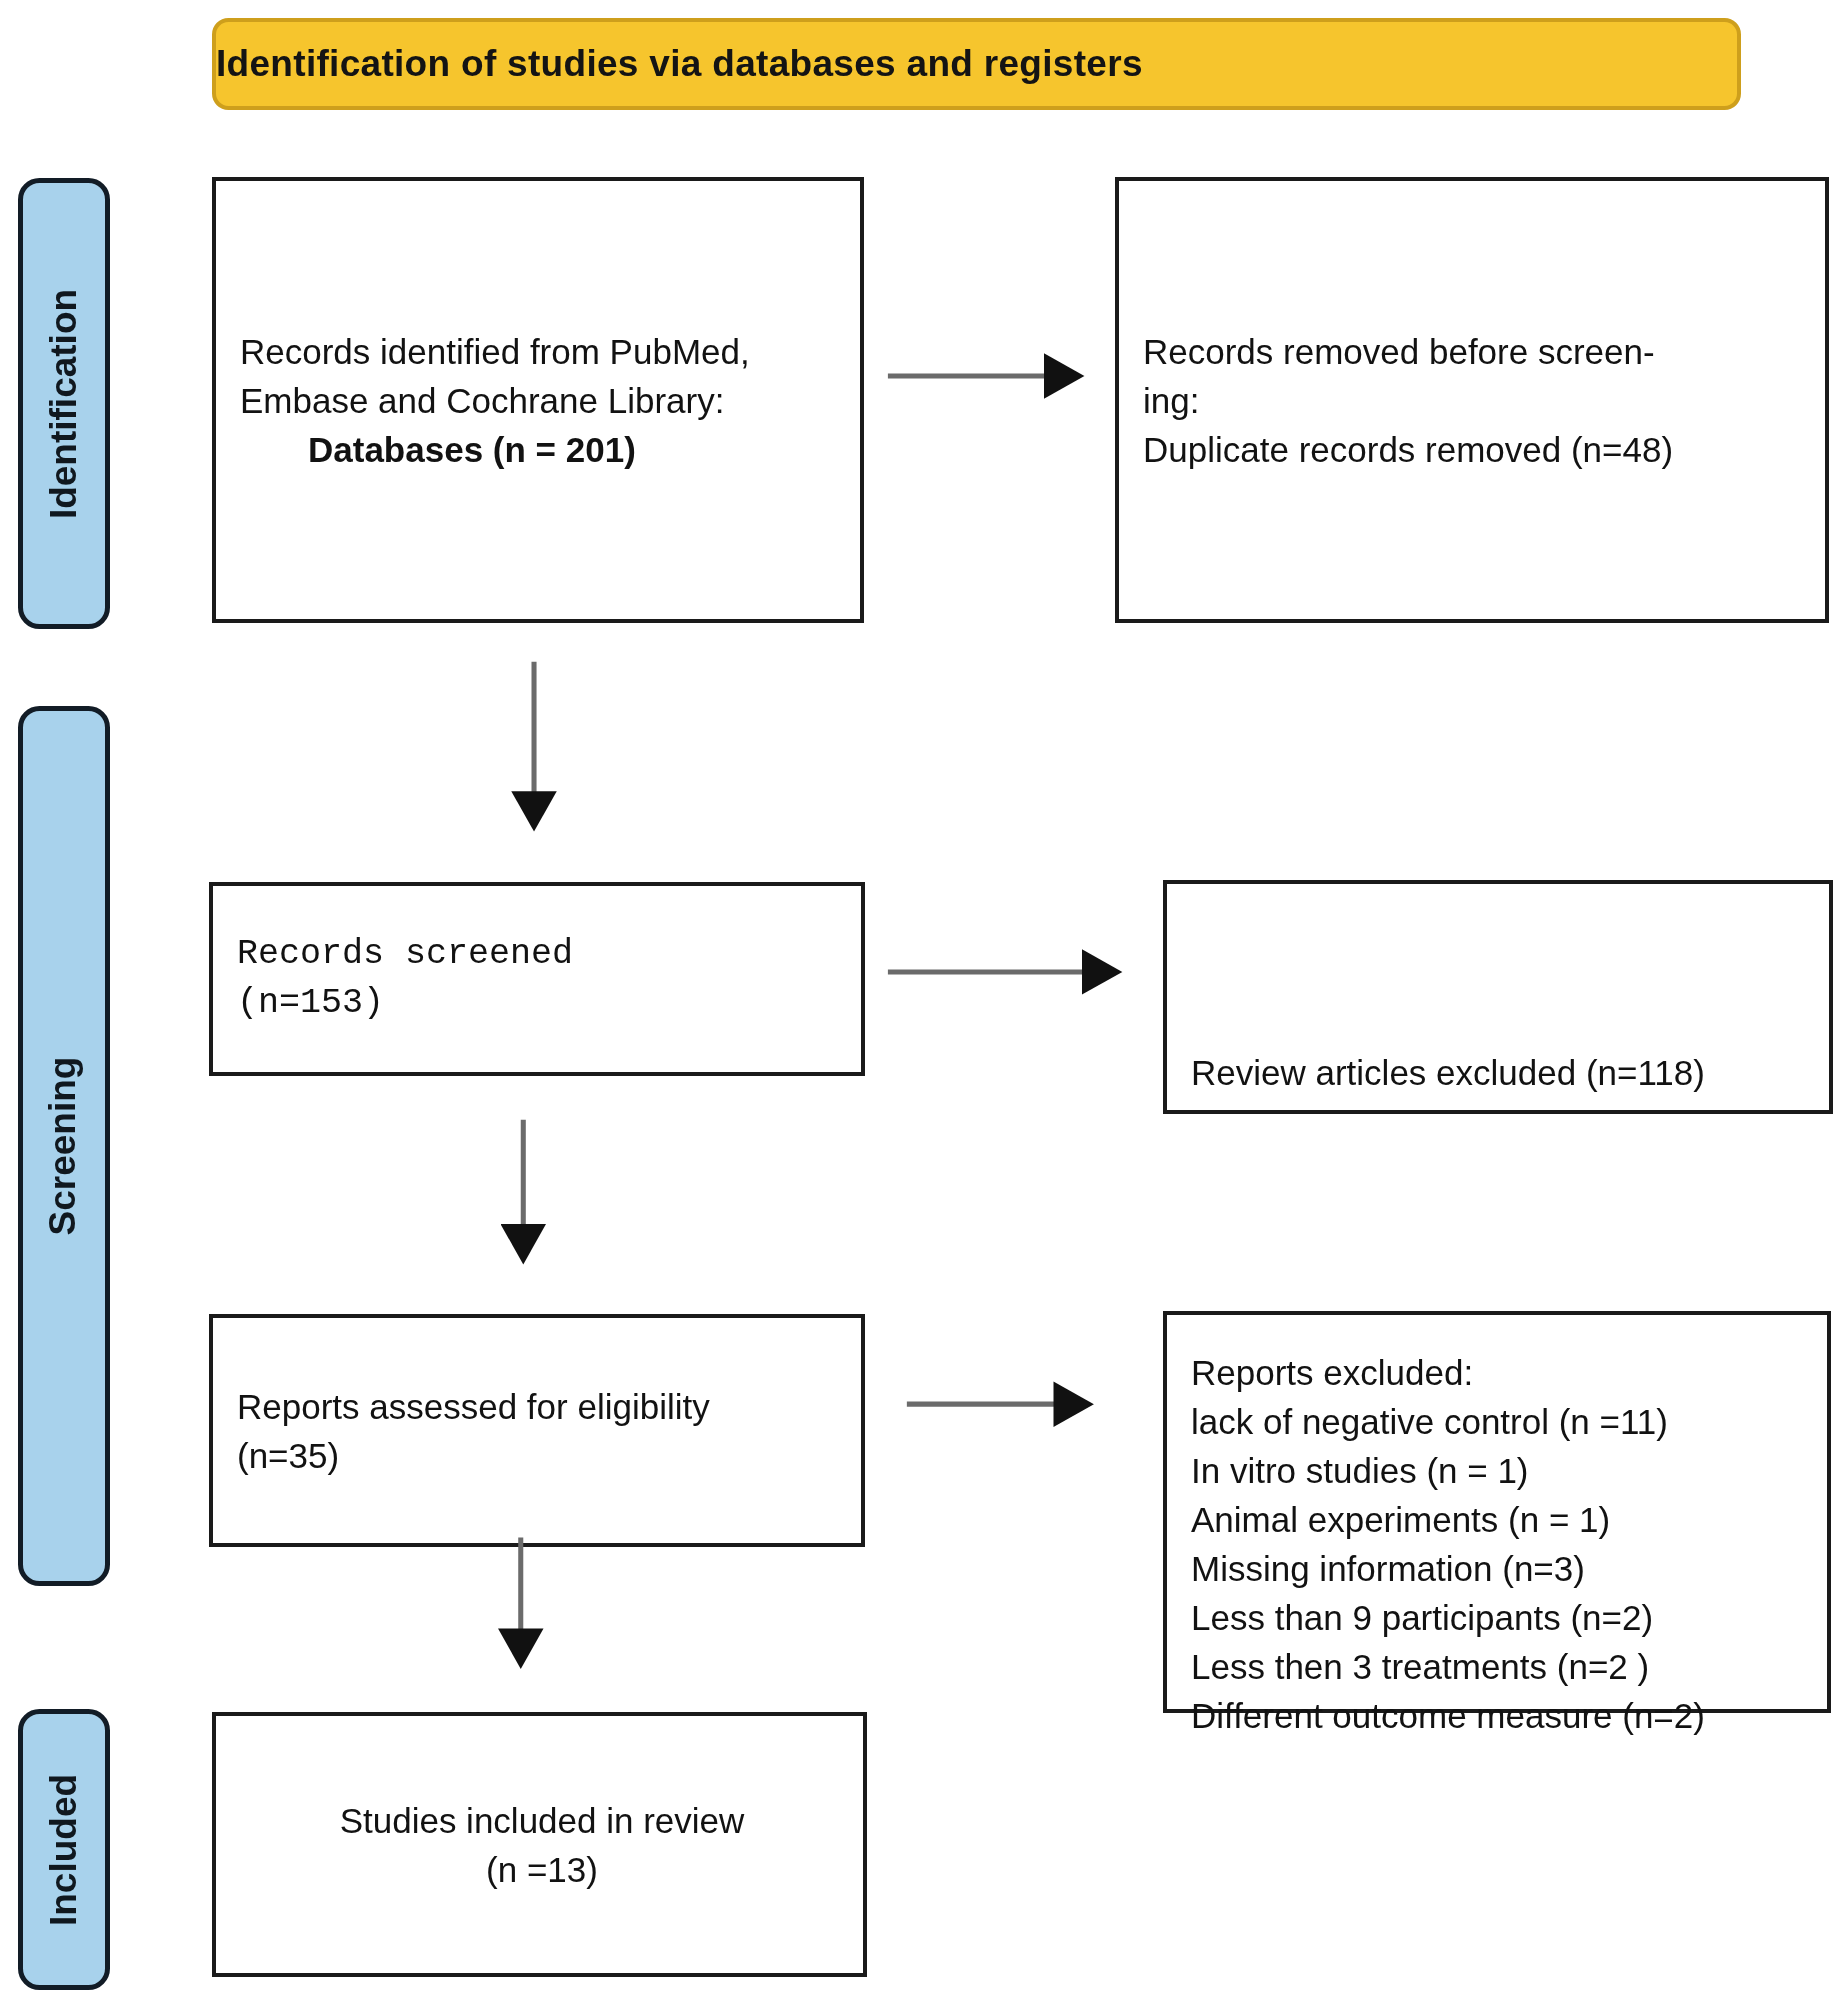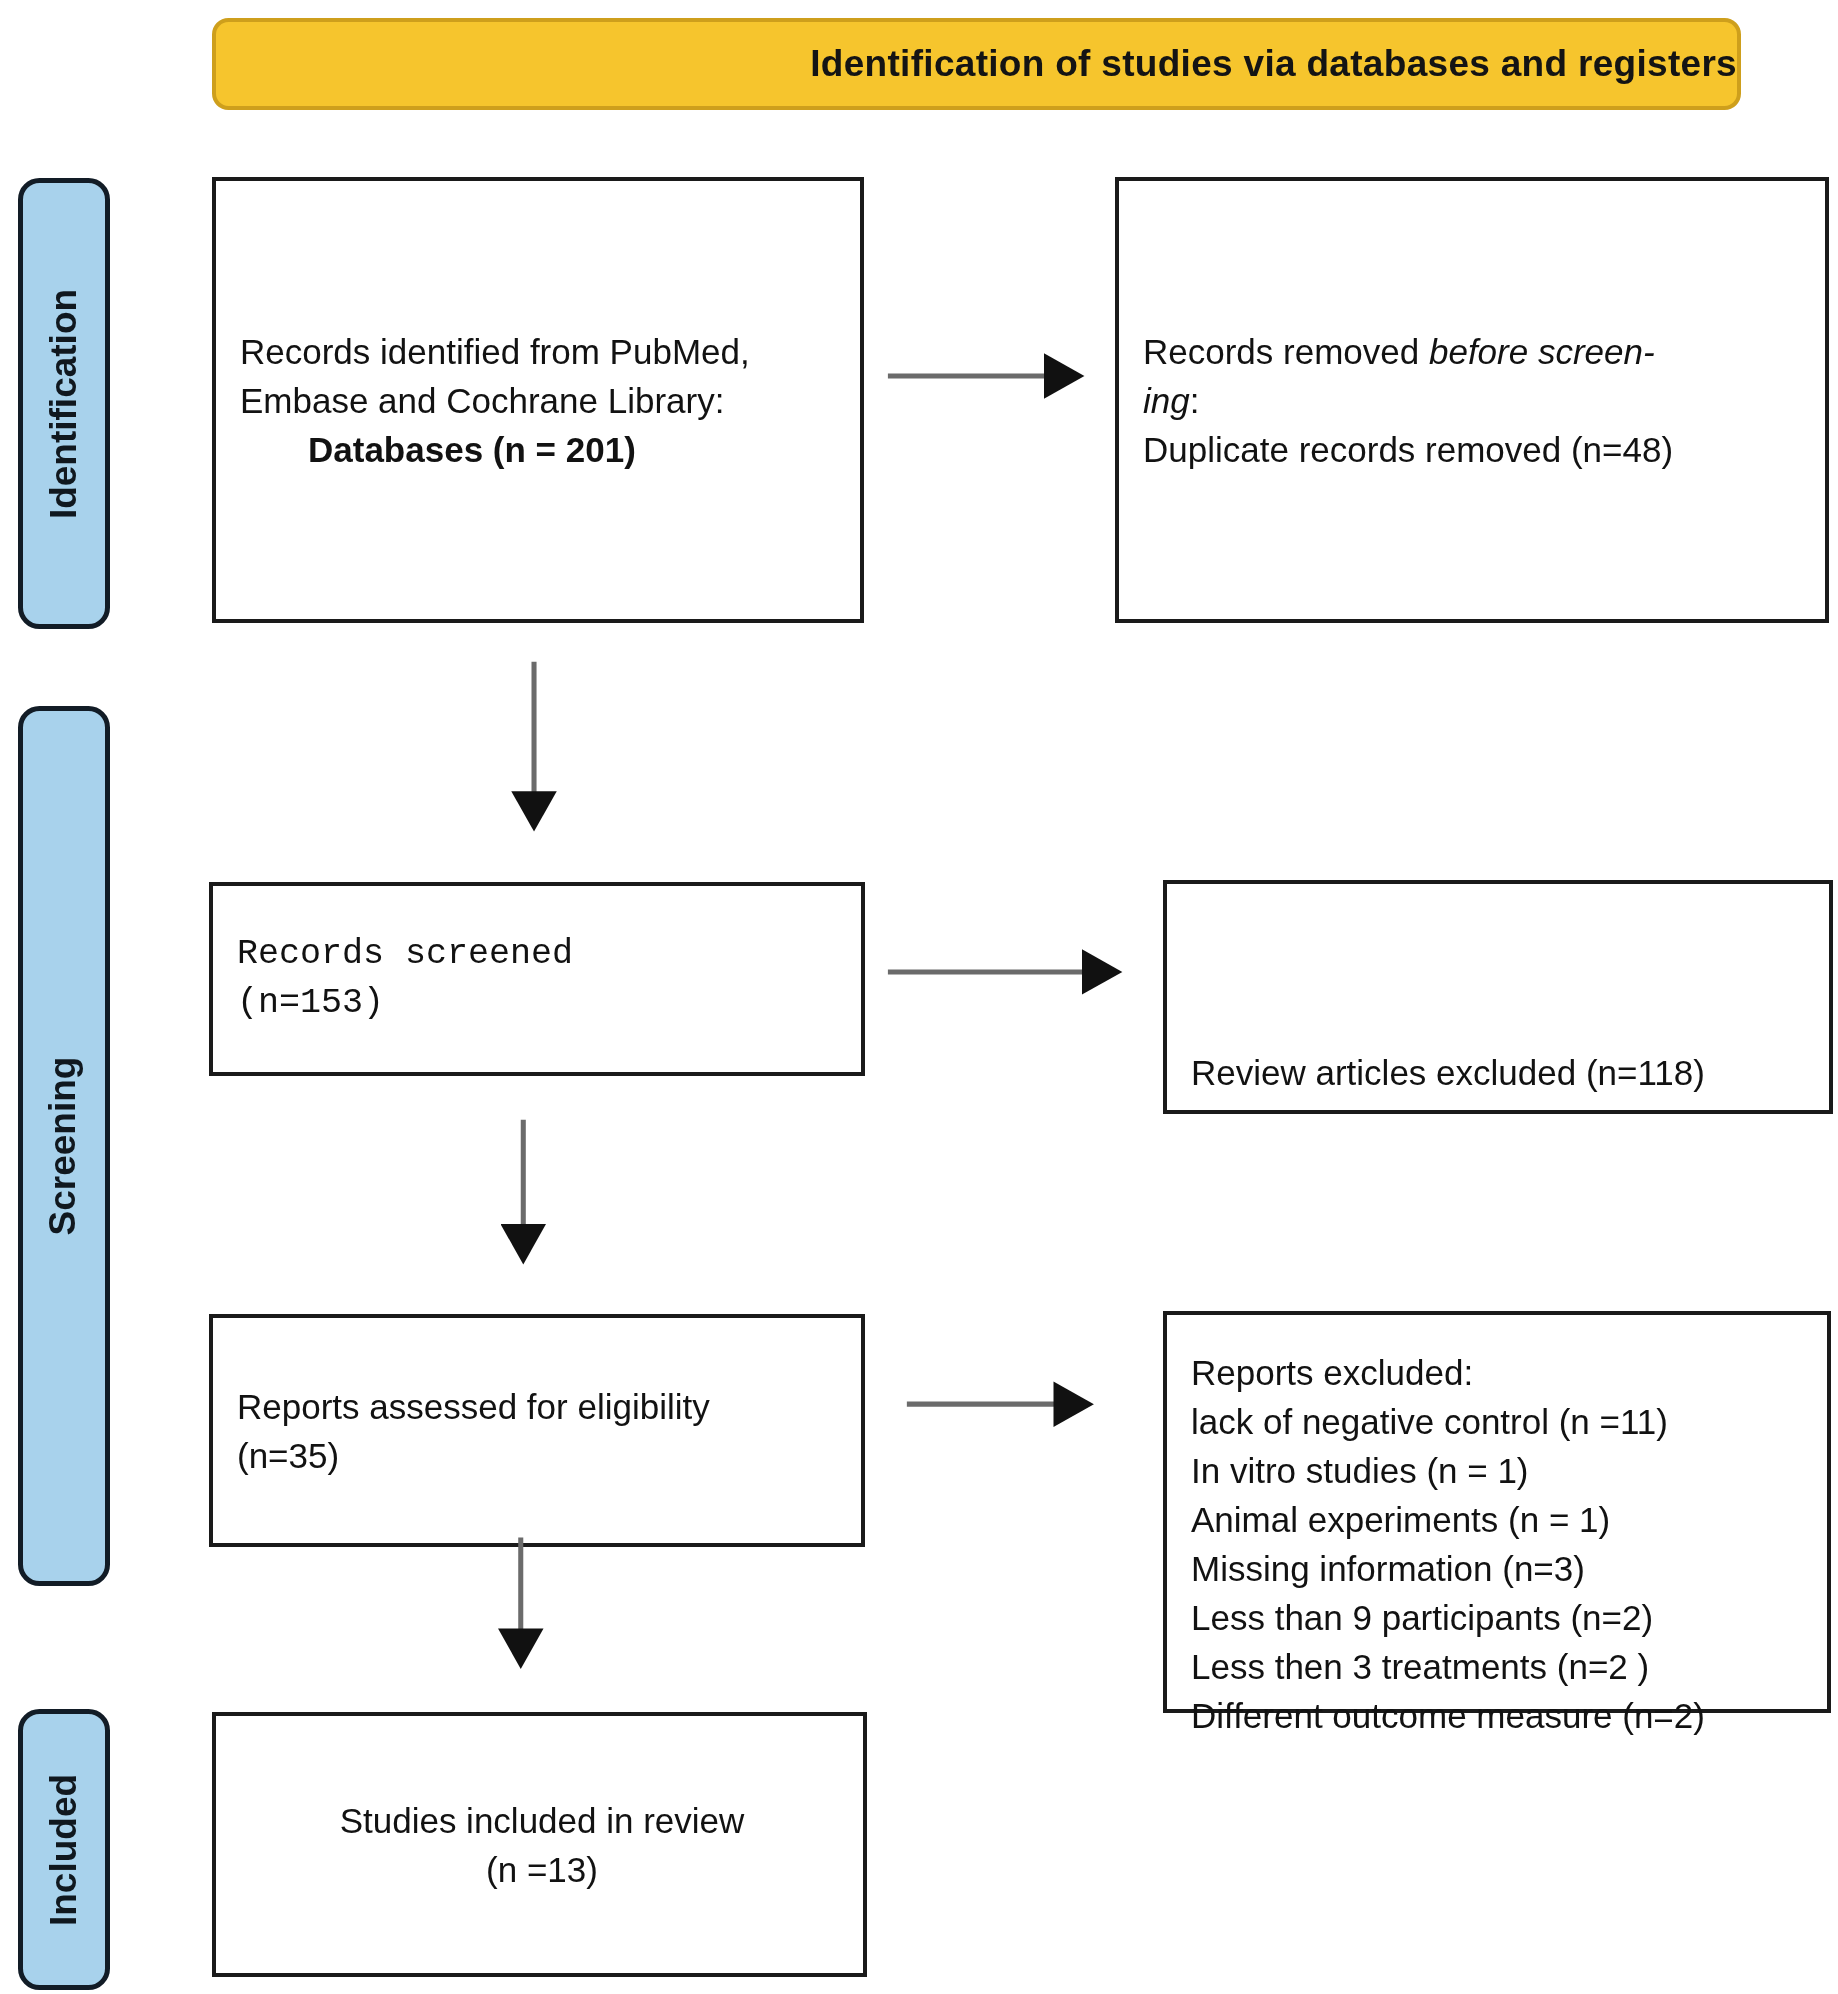--- a/index.html
+++ b/index.html
@@ -20,21 +20,21 @@
   .banner {
     position: absolute;
     left: 212px; top: 17.7px;
     width: 1529px; height: 92px;
     background: #F6C52D;
     border: 4.4px solid #CE9F1C;
     border-radius: 16.4px;
     box-sizing: border-box;
     display: flex;
     align-items: center;
-    justify-content: flex-end;
+    justify-content: flex-start;
   }
   .banner span {
     font-size: 37px;
     font-weight: bold;
     color: #141414;
     letter-spacing: 0.3px;
   }
   
   .stage {
     position: absolute;
@@ -74,21 +74,21 @@
   }
   #box-records-identified { left: 212px;  top: 177px;  width: 652px; height: 446px; }
   #box-records-removed    { left: 1115px; top: 177px;  width: 714px; height: 446px; }
   #box-records-screened   { left: 209px;  top: 882px; width: 656px; height: 194px; font-family: Liberation Mono, monospace; }
   #box-review-excluded    { left: 1163px; top: 880px; width: 670px; height: 234px; justify-content: flex-end; }
   #box-reports-assessed   { left: 209px;  top: 1314px; width: 656px; height: 233px; }
   #box-reports-excluded   { left: 1163px; top: 1311px; width: 668px; height: 402px;
                             justify-content: flex-start; padding-top: 33px; }
   #box-studies-included   { left: 212px;  top: 1712px; width: 655px; height: 265px; text-align: center; }
   .indent { padding-left: 68px; font-weight: bold; }
-  .it { font-style: italic; }
+  .it { }
   
   #arrows {
     position: absolute;
     left: 0; top: 0;
     width: 1839px; height: 1995px;
     pointer-events: none;
   }
   #arrows line {
     stroke: #6b6b6b;
     stroke-width: 8;

